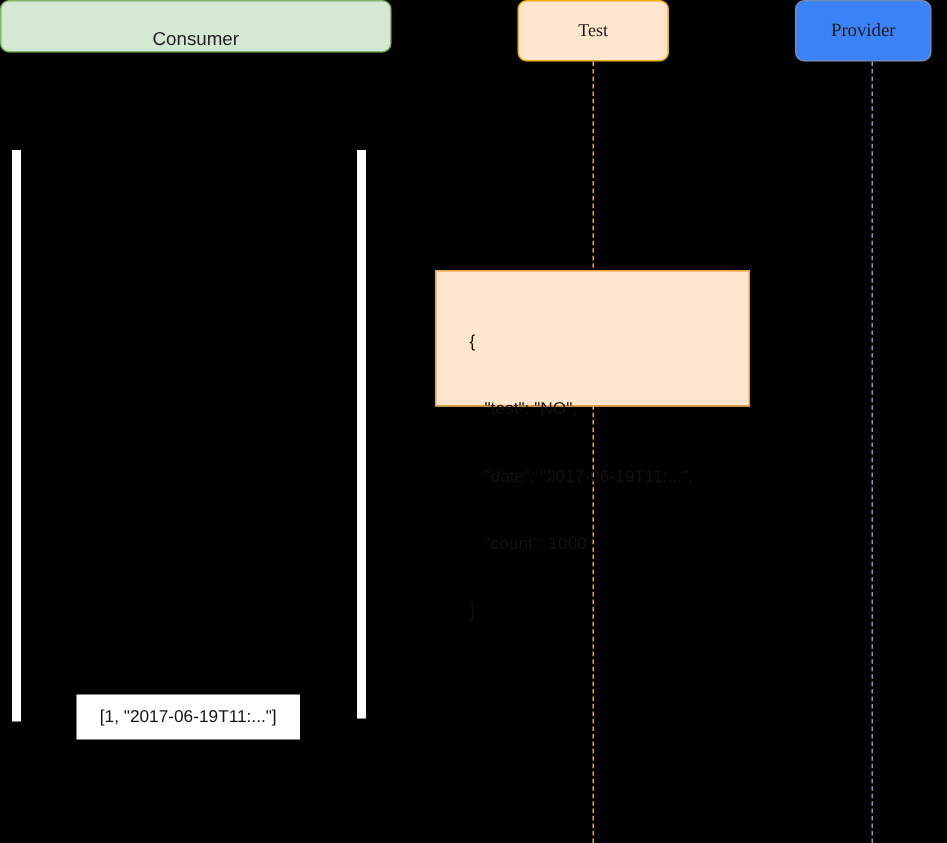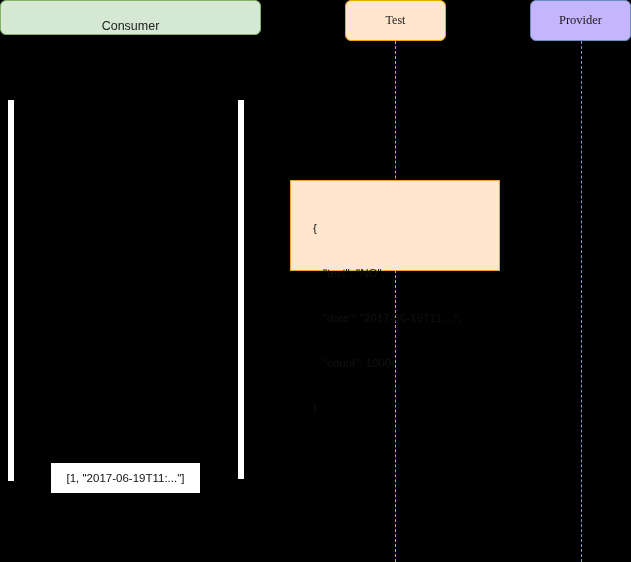--- a/index.html
+++ b/index.html
@@ -49,23 +49,23 @@
     height: 41px;
     background: #ffe6cc;
     border: 1.4px solid #f2a900;
     color: #1a1a1a;
     font-family: "Liberation Serif", serif;
     font-size: 12px;
   }
   .participant.provider {
     left: 530px;
     top: 0px;
-    width: 101px;
+    width: 91px;
     height: 41px;
-    background: #c4b5fd;
+    background: #3b82f6;
     border: 1.4px solid #6c8ebf;
     color: #1a1a1a;
     font-family: "Liberation Serif", serif;
     font-size: 12.5px;
   }
 
   
   .lifeline {
     position: absolute;
     width: 0px;

